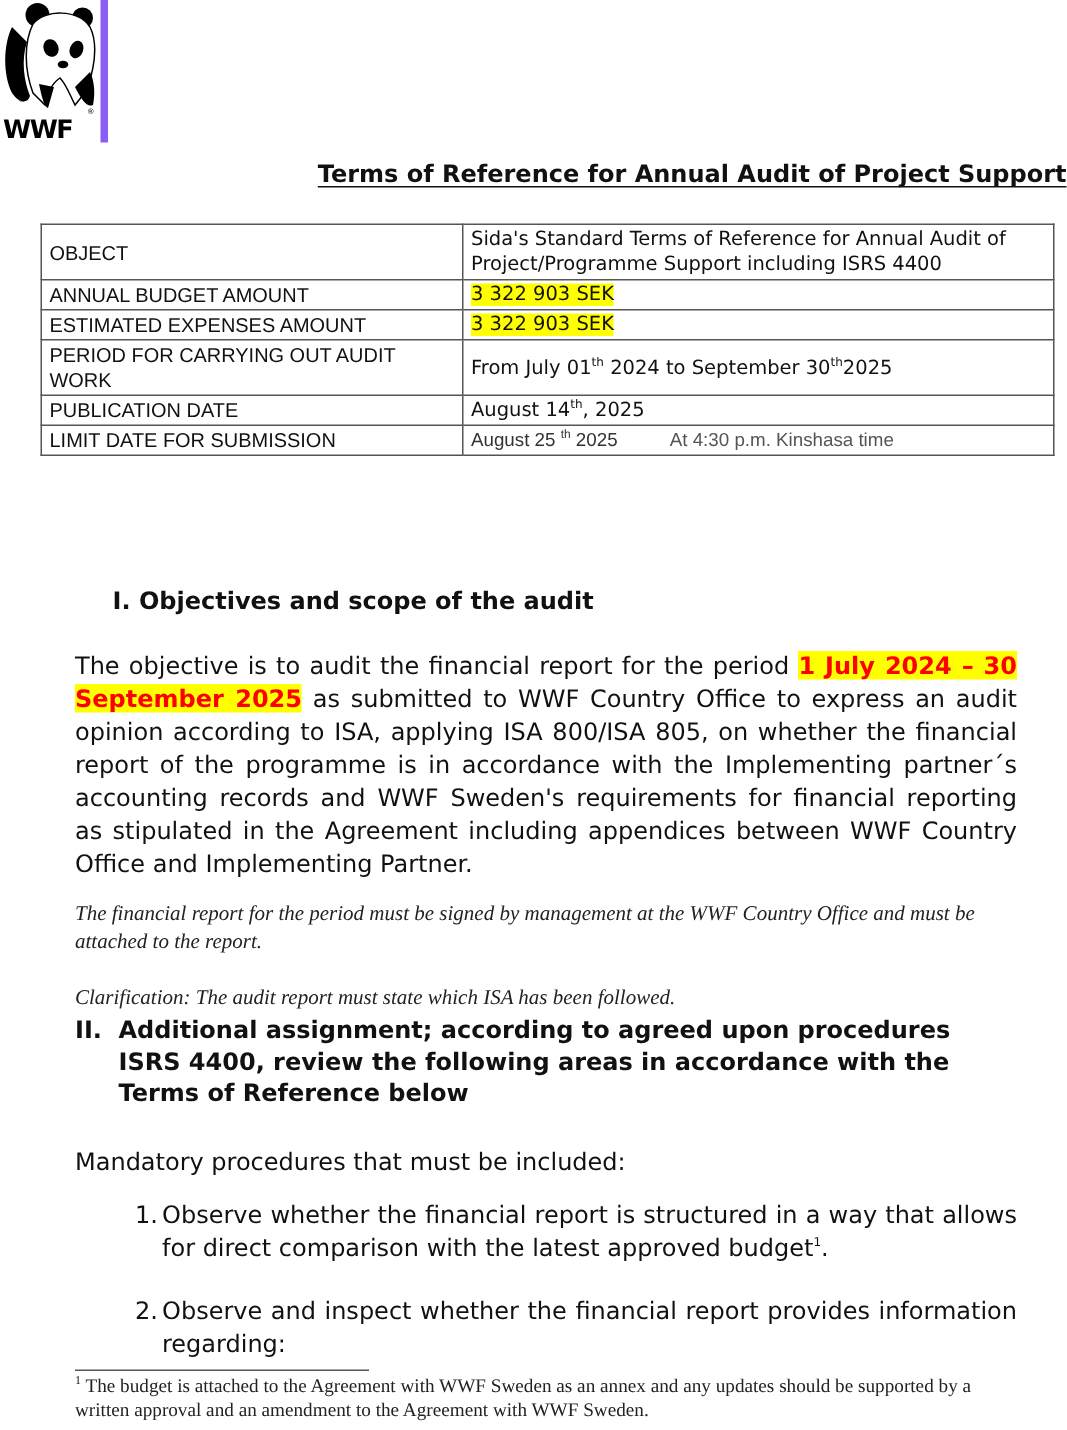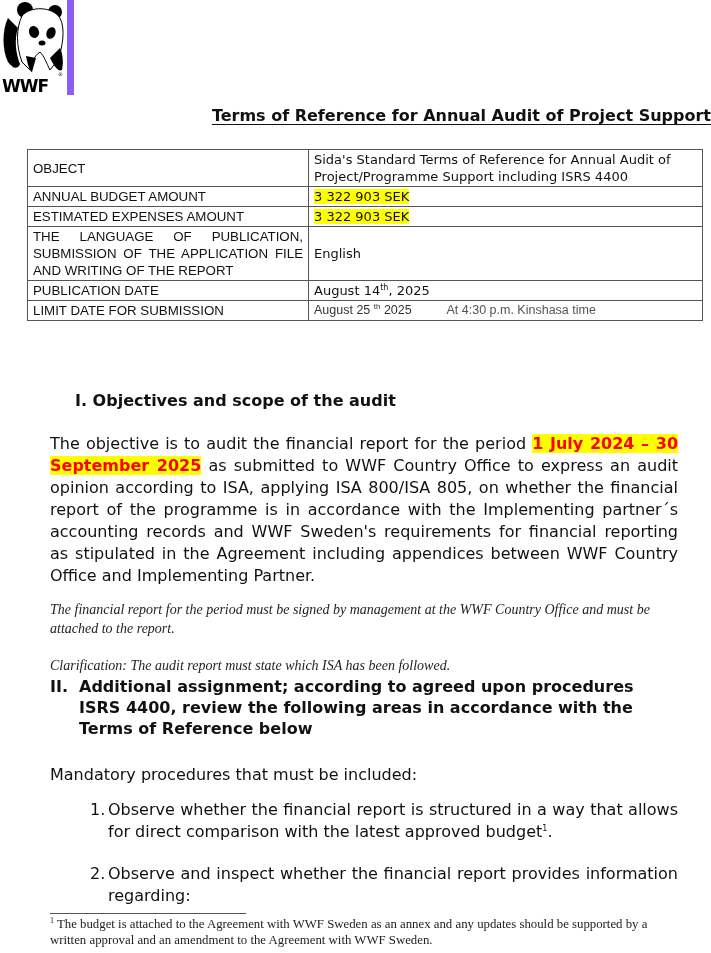--- a/index.html
+++ b/index.html
@@ -1,17 +1,17 @@
 <!DOCTYPE html>
 <html><head>
 <meta charset="utf-8">
 <style>
   html, body { margin:0; padding:0; background:#fff; }
   body { width:711px; height:953px; position:relative; overflow:hidden; font-family:"DejaVu Sans", sans-serif; color:#111; }
-  .logo { position:absolute; left:0; top:0; width:67px; height:95px; border-right:7px solid #8b5cf6; }
+  .logo { position:absolute; left:0; top:0; width:67px; height:95px; border-right:5px solid #8b5cf6; }
   .logo svg { display:block; }
   .title { position:absolute; left:0; width:711px; top:106px; text-align:right; font-family:"DejaVu Sans", sans-serif; font-weight:bold; font-size:16px; }
   .title span { text-decoration:underline; text-underline-offset:3px; }
   table.info { position:absolute; left:27px; top:149px; width:676px; border-collapse:collapse; font-family:"Liberation Sans", sans-serif; font-size:13.5px; }
   table.info td { border:1px solid #555; padding:1px 5px; vertical-align:middle; line-height:17px; }
   table.info td.k { width:270px; font-family:"Liberation Sans", sans-serif; font-size:13.3px; }
   table.info td.v { font-family:"DejaVu Sans", sans-serif; font-size:13px; }
   td.justify { text-align:justify; text-align-last:left; }
   .hl { background:#ffff00; }
   .small { font-family:"Liberation Sans", sans-serif !important; font-size:12.5px !important; color:#333; }
@@ -60,23 +60,23 @@
     <td class="v"><span>Sida's Standard Terms of Reference for Annual Audit of</span><br><span>Project/Programme Support including ISRS 4400</span></td>
   </tr>
   <tr>
     <td class="k">ANNUAL BUDGET AMOUNT</td>
     <td class="v"><span class="hl">3 322 903 SEK</span></td>
   </tr>
   <tr>
     <td class="k">ESTIMATED EXPENSES AMOUNT</td>
     <td class="v"><span class="hl">3 322 903 SEK</span></td>
   </tr>
-  <tr>
-    <td class="k justify">THE LANGUAGE OF PUBLICATION, SUBMISSION OF THE APPLICATION FILE AND WRITING OF THE REPORT</td>
-    <td class="v">English</td>
+  <tr style="height:22px">
+    <td class="k">PERIOD FOR CARRYING OUT AUDIT WORK</td>
+    <td class="v"><span>From July 01</span><sup>th</sup><span> 2024 to September 30</span><sup>th</sup><span>2025</span></td>
   </tr>
   <tr>
     <td class="k">PUBLICATION DATE</td>
     <td class="v"><span>August 14</span><sup>th</sup><span>, 2025</span></td>
   </tr>
   <tr>
     <td class="k">LIMIT DATE FOR SUBMISSION</td>
     <td class="v small"><span>August 25 </span><sup>th</sup><span> 2025</span><span class="grey"> At 4:30 p.m. Kinshasa time</span></td>
   </tr>
 </tbody>

